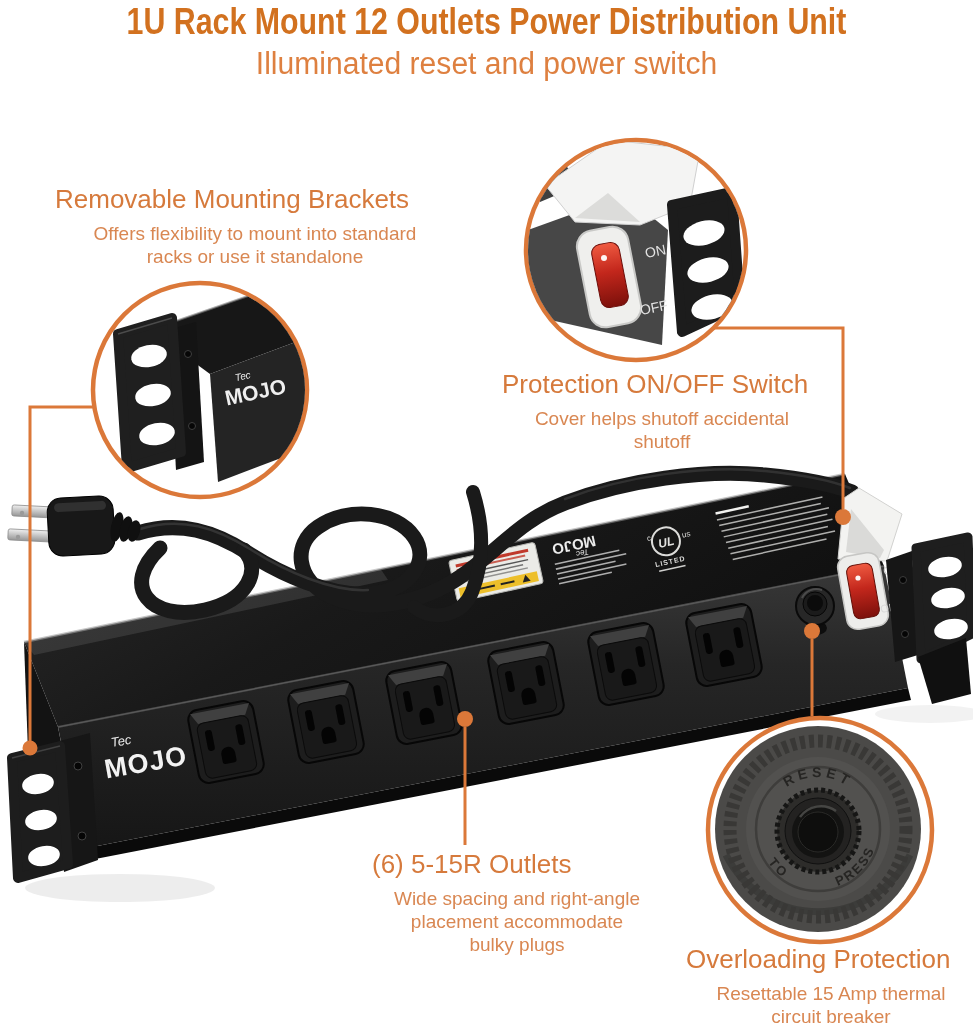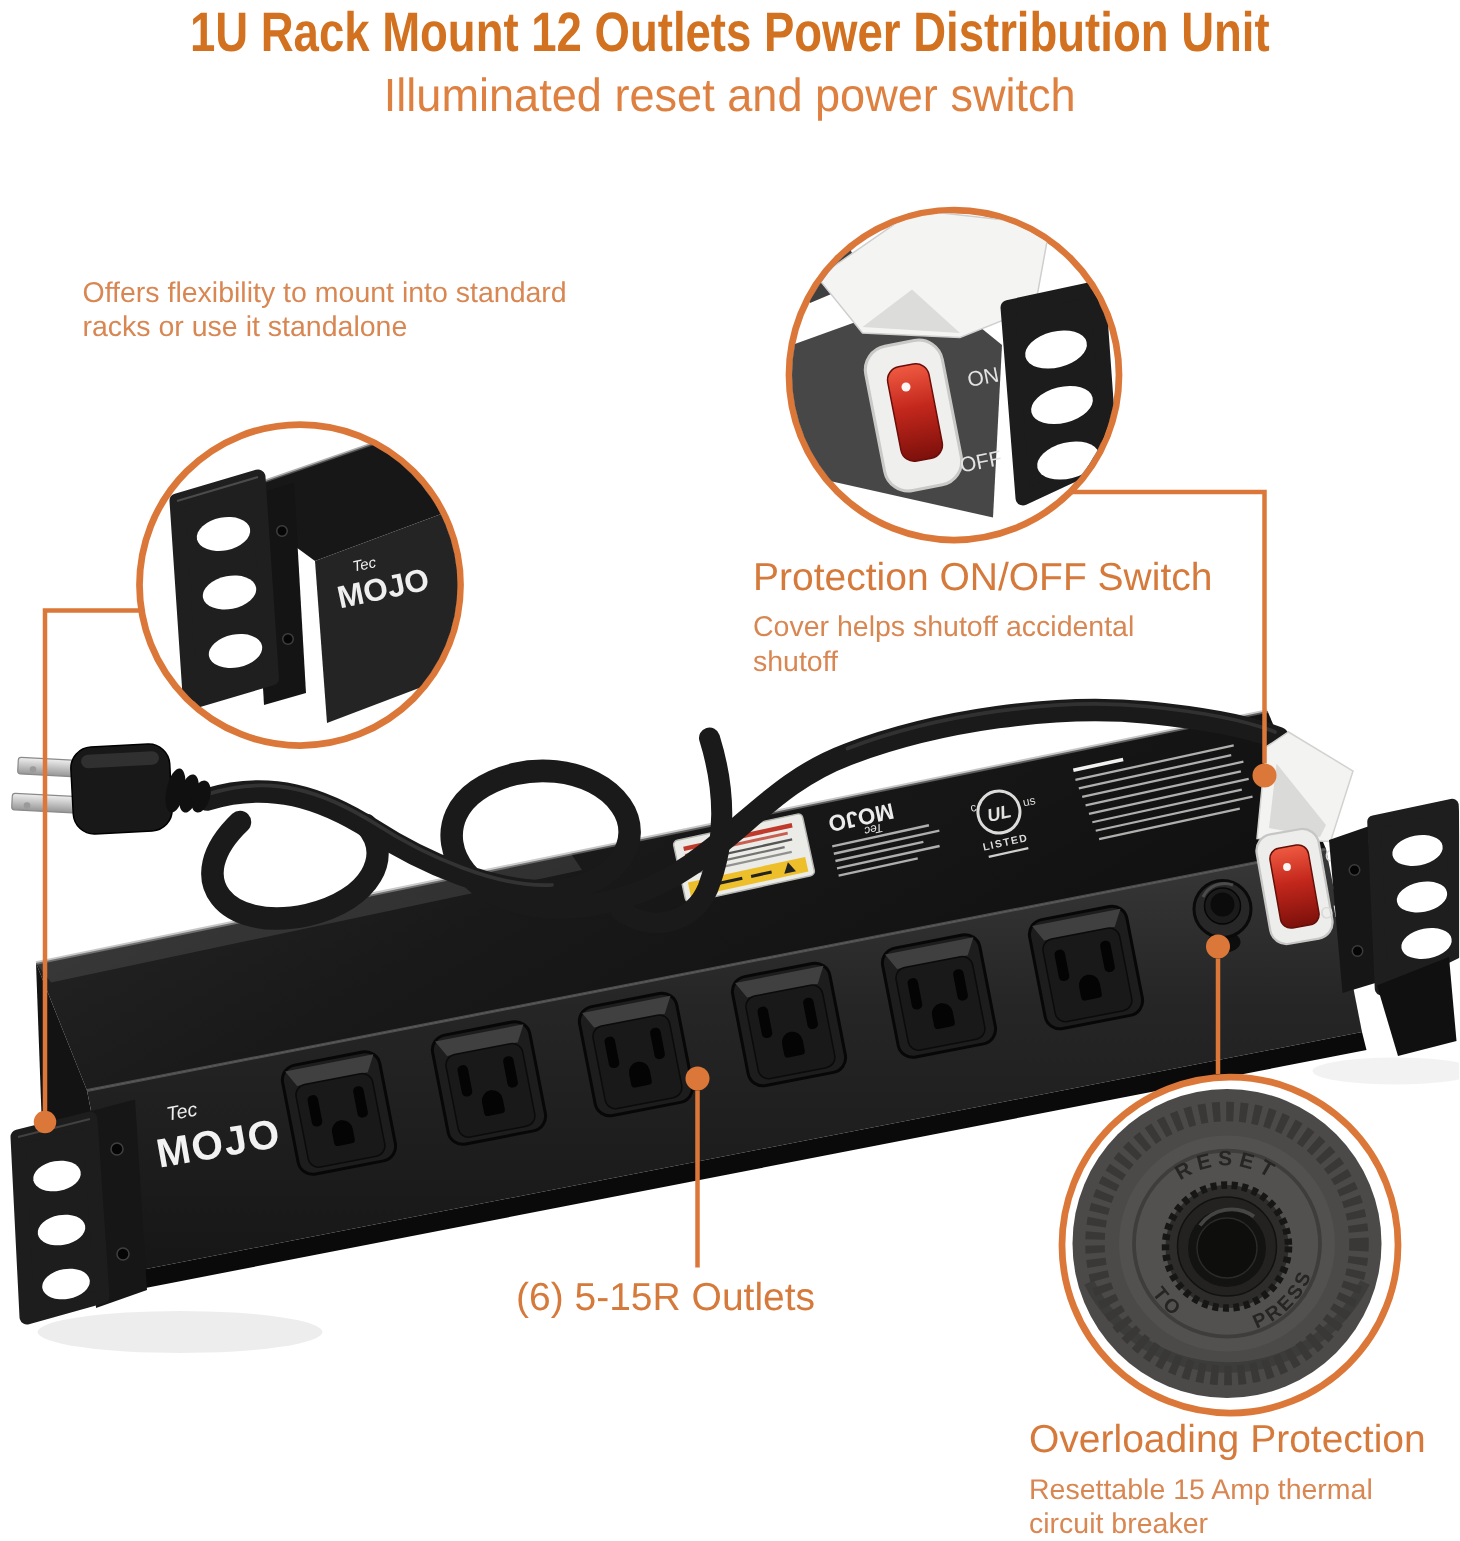--- a/index.html
+++ b/index.html
@@ -6,21 +6,21 @@
   .canvas{position:relative;width:973px;height:1027px;background:#fff;overflow:hidden;
           font-family:"Liberation Sans","DejaVu Sans",sans-serif;}
   .title{position:absolute;top:1px;left:0;width:100%;margin:0;text-align:center;
          font-size:37px;font-weight:bold;line-height:41px;color:var(--title-color);
          transform:scaleX(.82);white-space:nowrap;}
   .subtitle{position:absolute;top:46px;left:0;width:100%;margin:0;text-align:center;
             font-size:31px;font-weight:normal;line-height:36px;color:var(--subtitle-color);
             transform:scaleX(.97);white-space:nowrap;}
   .callout{position:absolute;}
   .callout h3{margin:0 0 7px 0;font-size:26px;font-weight:normal;color:var(--heading-color);white-space:nowrap;}
-  .callout p{margin:0;font-size:19px;line-height:23px;color:var(--body-color);white-space:pre-line;}
+  .callout p{margin:0;font-size:19px;line-height:23px;color:var(--body-color);white-space:pre-line;text-align:center;}
   svg.art{position:absolute;left:0;top:0;}
   svg text{font-family:"Liberation Sans","DejaVu Sans",sans-serif;}
   .accent-stroke{stroke:var(--accent);}
   .accent-fill{fill:var(--accent);}
 </style>
 </head>
 <body>
 
 <div class="canvas">
 
@@ -281,32 +281,36 @@
       <path class="accent-stroke" d="M 714,328 L 843,328 L 843,509"></path>
       <circle class="accent-fill" cx="843" cy="517" r="8" stroke="none"></circle>
       <path class="accent-stroke" d="M 465,727 L 465,845"></path>
       <circle class="accent-fill" cx="465" cy="719" r="8" stroke="none"></circle>
       <path class="accent-stroke" d="M 812,639 L 812,716"></path>
       <circle class="accent-fill" cx="812" cy="631" r="8" stroke="none"></circle>
     </g>
   </svg>
 
   <div class="callout" style="left:55px;top:184px;width:400px">
+    <h3>Removable Mounting Brackets</h3>
     <p>Offers flexibility to mount into standard
 racks or use it standalone</p>
   </div>
 
   <div class="callout" style="left:502px;top:369px;width:320px">
     <h3>Protection ON/OFF Switch</h3>
     <p>Cover helps shutoff accidental
 shutoff</p>
   </div>
 
-  <div class="callout" style="left:344px;top:849px;width:290px">
+  <div class="callout" style="left:372px;top:849px;width:290px">
     <h3>(6) 5-15R Outlets</h3>
+    <p>Wide spacing and right-angle
+placement accommodate
+bulky plugs</p>
   </div>
 
   <div class="callout" style="left:686px;top:944px;width:290px">
     <h3>Overloading Protection</h3>
     <p>Resettable 15 Amp thermal
 circuit breaker</p>
   </div>
 
 </div>
 

